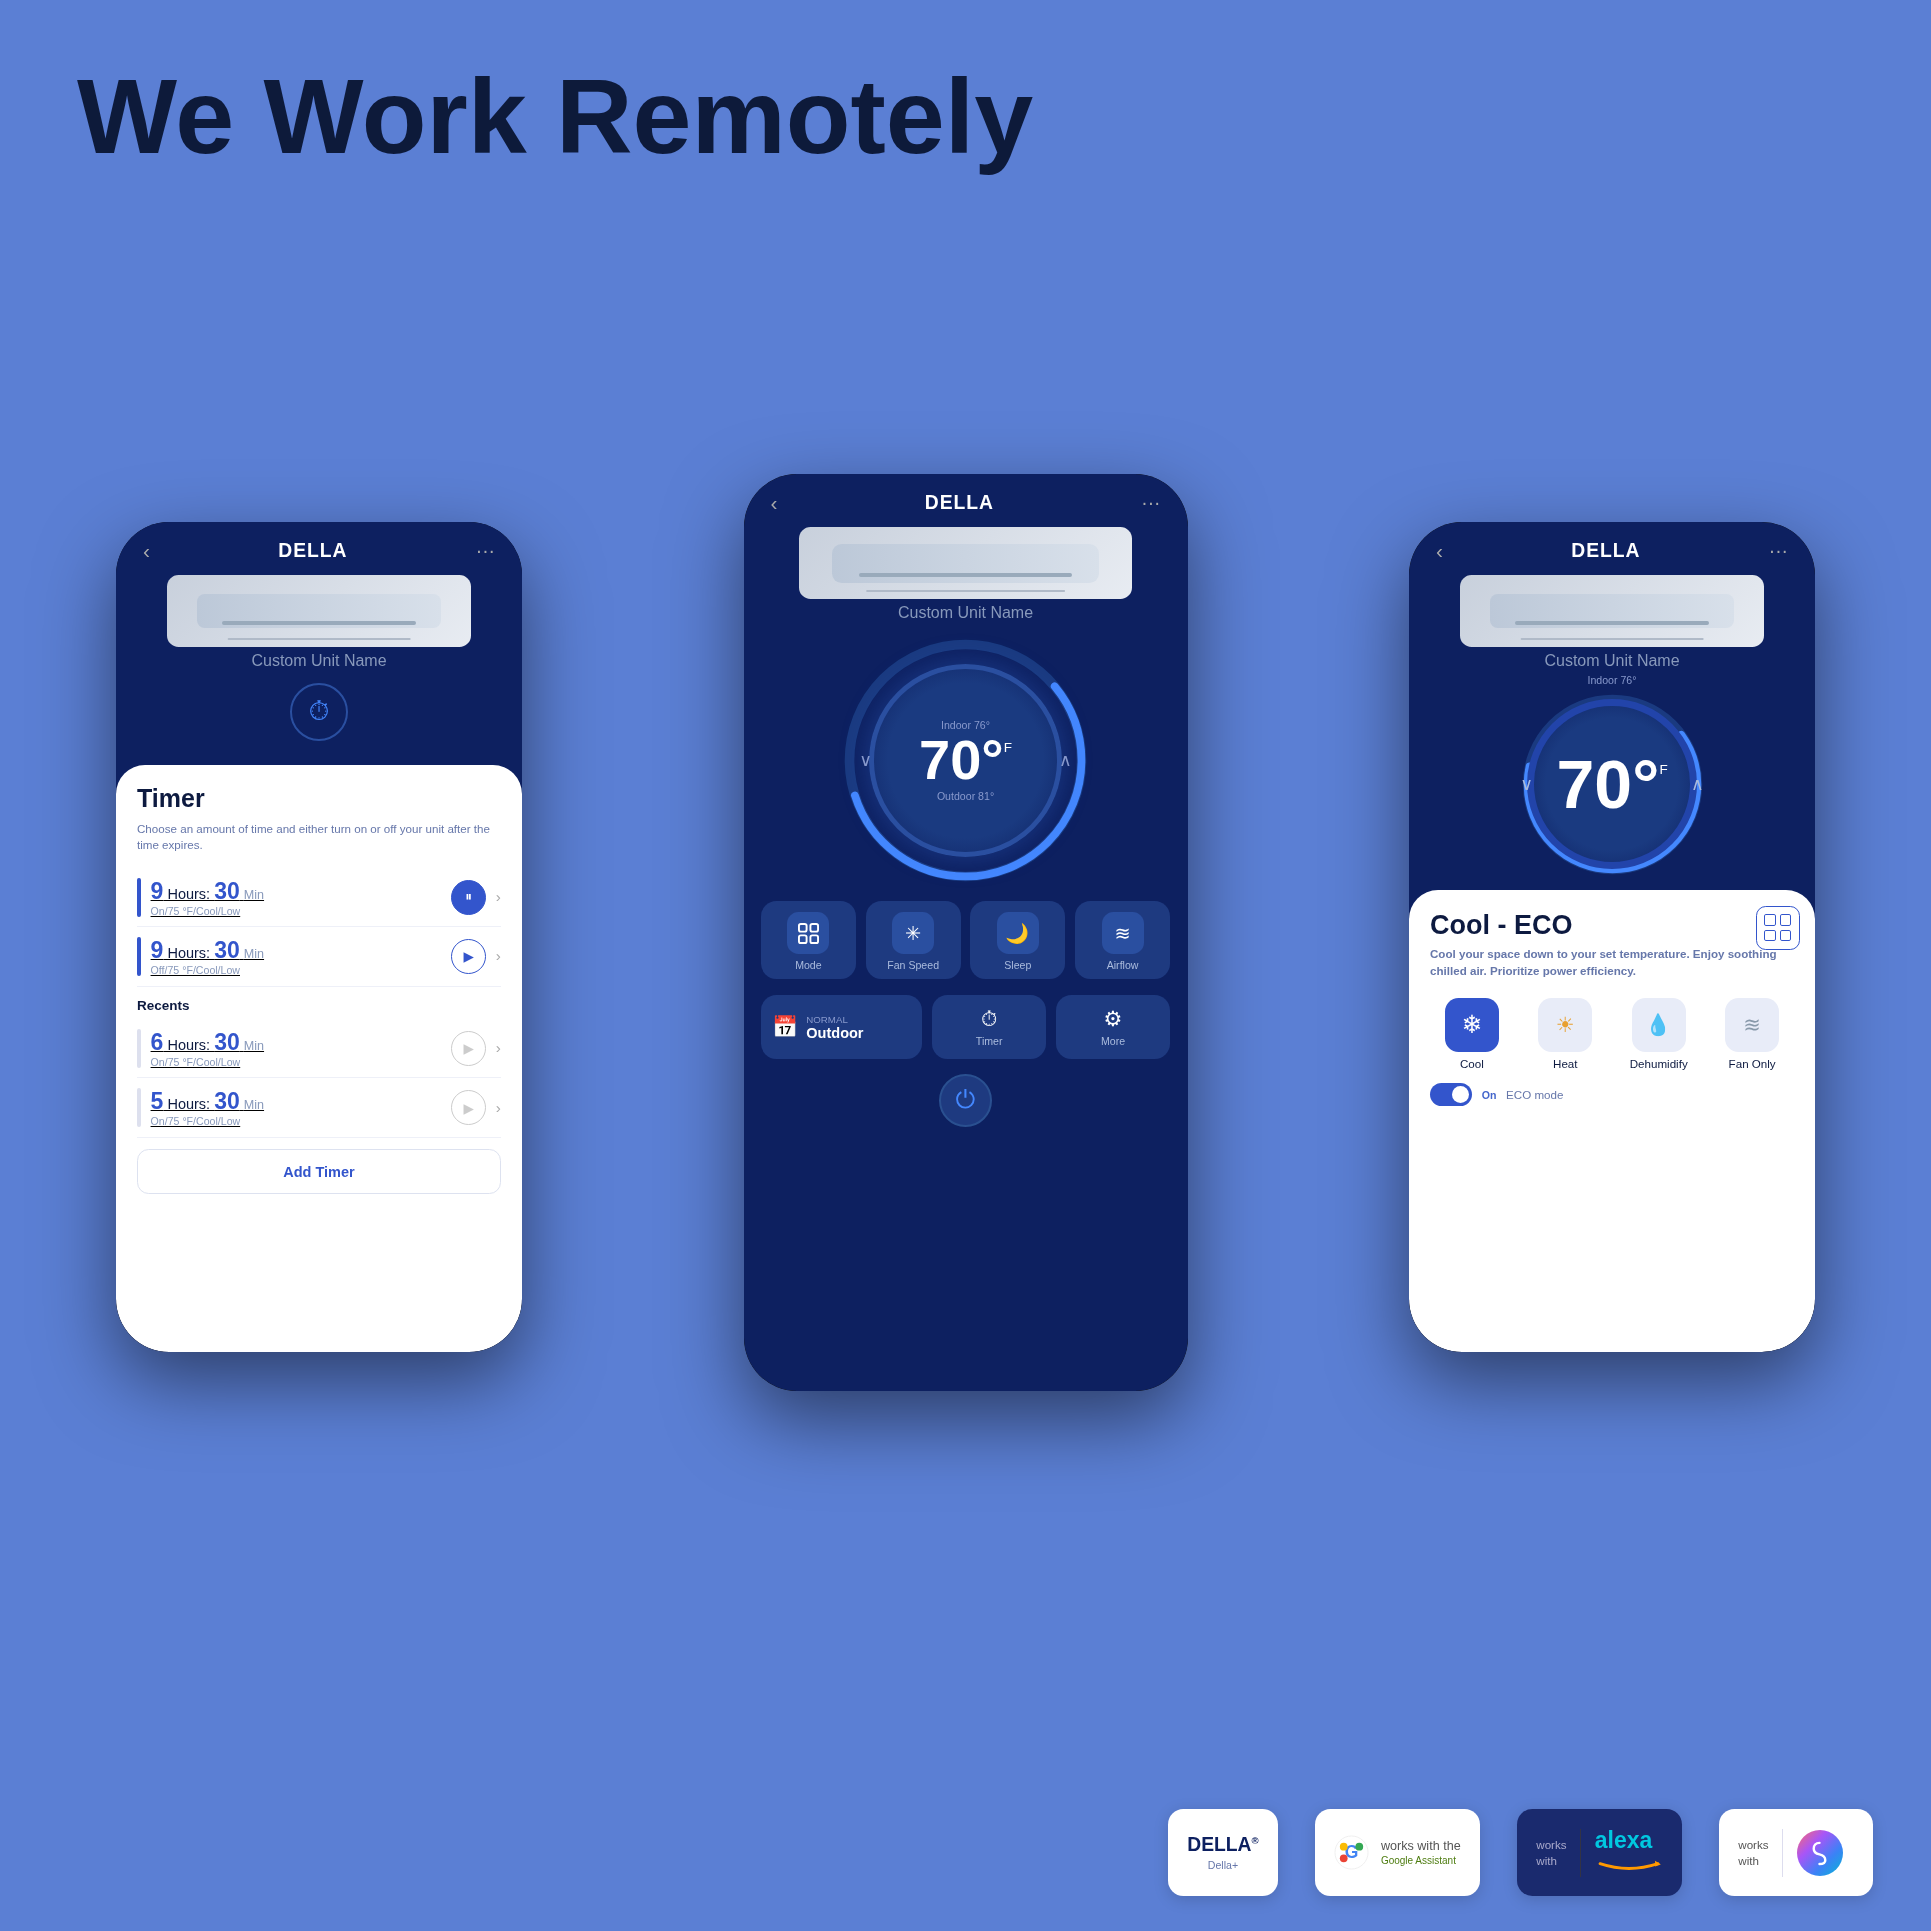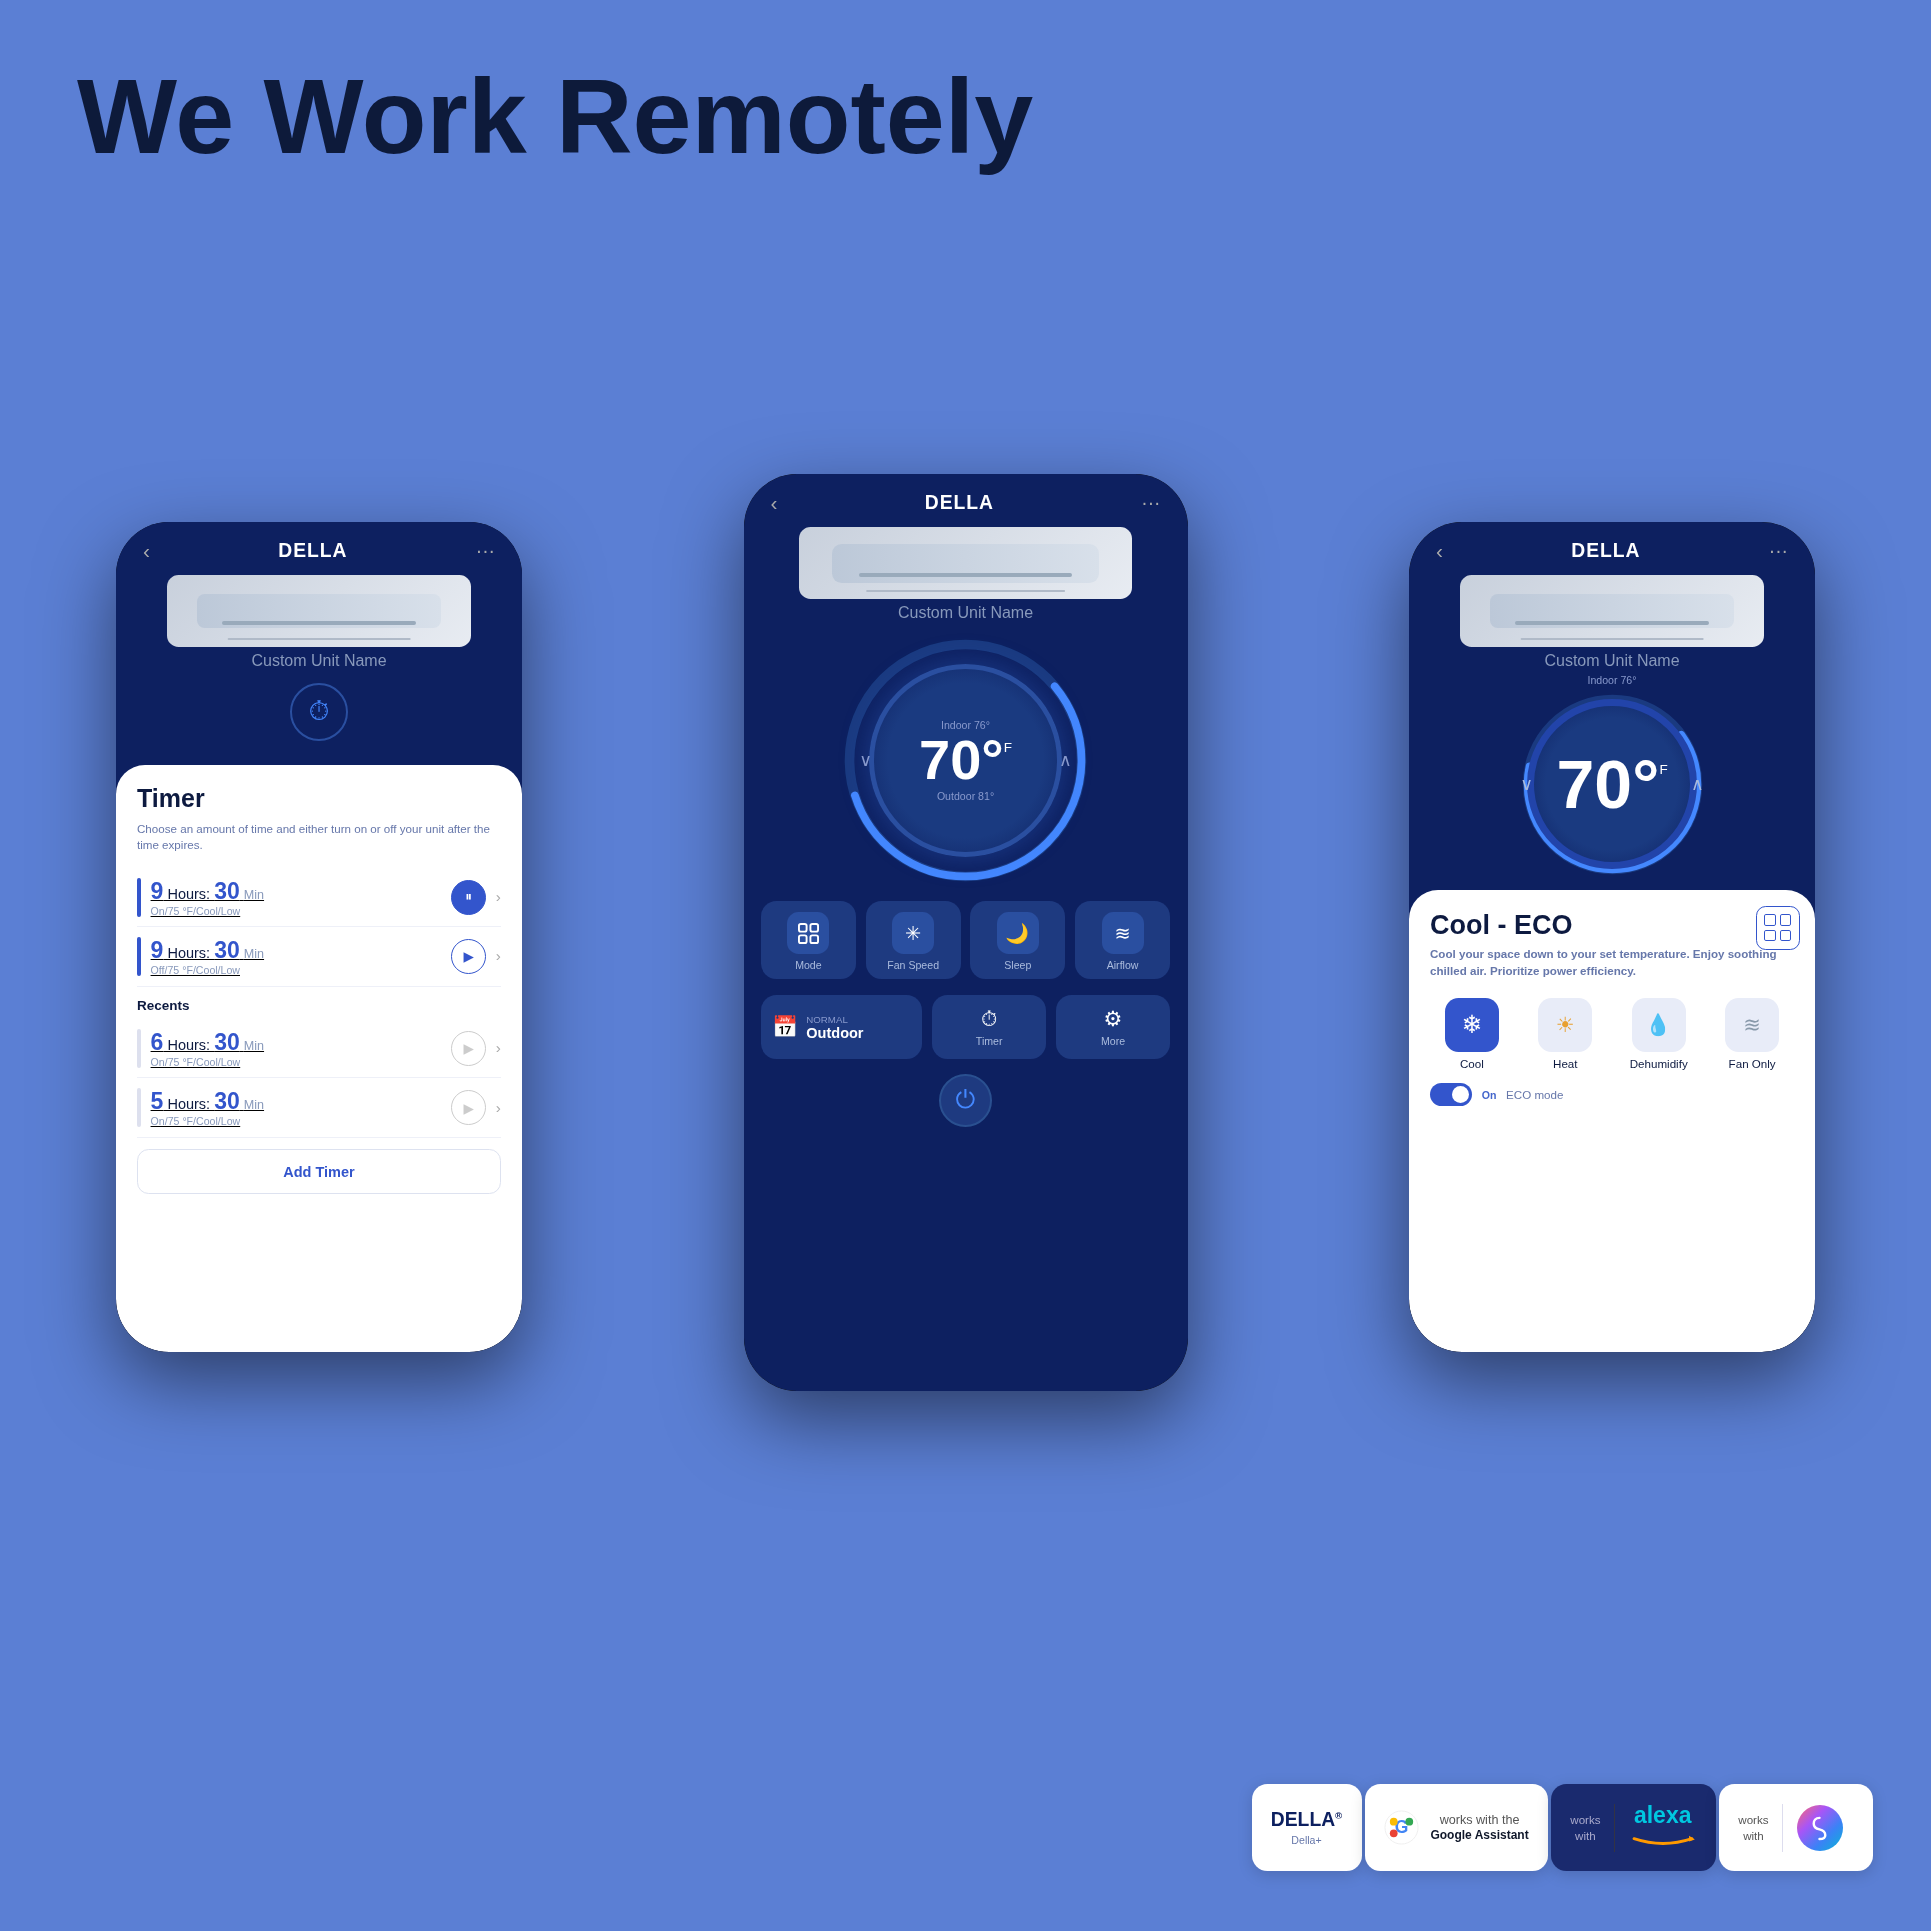--- a/index.html
+++ b/index.html
@@ -490,26 +490,25 @@
     .right-temp-number {
       font-size: 68px;
       font-weight: 800;
       color: white;
       line-height: 1;
     }
 
     
     .badges-area {
       position: absolute;
-      bottom: 60px;
+      bottom: 35px;
       right: 58px;
       display: flex;
       align-items: center;
-      gap: 3px;
-      text-align: center;
+      gap: 37px;
     }
 
     .badge {
       background: white;
       border-radius: 15.4px;
       padding: 13.5px 19.3px;
       display: flex;
       align-items: center;
       gap: 9.7px;
       box-shadow: 0 3.9px 14.5px rgba(0,0,0,0.15);
@@ -811,21 +810,21 @@
       <svg width="35" height="35" viewBox="0 0 36 36">
         <circle cx="18" cy="18" r="17" fill="white" stroke="#eee"></circle>
         <text x="18" y="24" text-anchor="middle" font-size="18" font-weight="700" fill="#4285f4">G</text>
         <circle cx="26" cy="12" r="4" fill="#34a853"></circle>
         <circle cx="10" cy="12" r="4" fill="#fbbc04"></circle>
         <circle cx="10" cy="24" r="4" fill="#ea4335"></circle>
       </svg>
     </div>
     <div>
       <div style="font-size:12.6px; color:#555; font-weight:500; line-height:1.3;">works with the</div>
-      <div style="font-size:12px; color:#0f172a; font-weight:700; line-height:1.3;">Google Assistant</div>
+      <div style="font-size:10px; color:#4d7c0f; font-weight:400; line-height:1.3;">Google Assistant</div>
     </div>
   </div>
 
   <div class="badge alexa-badge">
     <div style="display:flex; flex-direction:column;">
       <span style="font-size:11.6px; color:#aac; line-height:1.3;">works</span>
       <span style="font-size:11.6px; color:#aac; line-height:1.3;">with</span>
     </div>
     <div style="border-left:1px solid #334; height:48px; margin:0 3.9px;"></div>
     <div>

